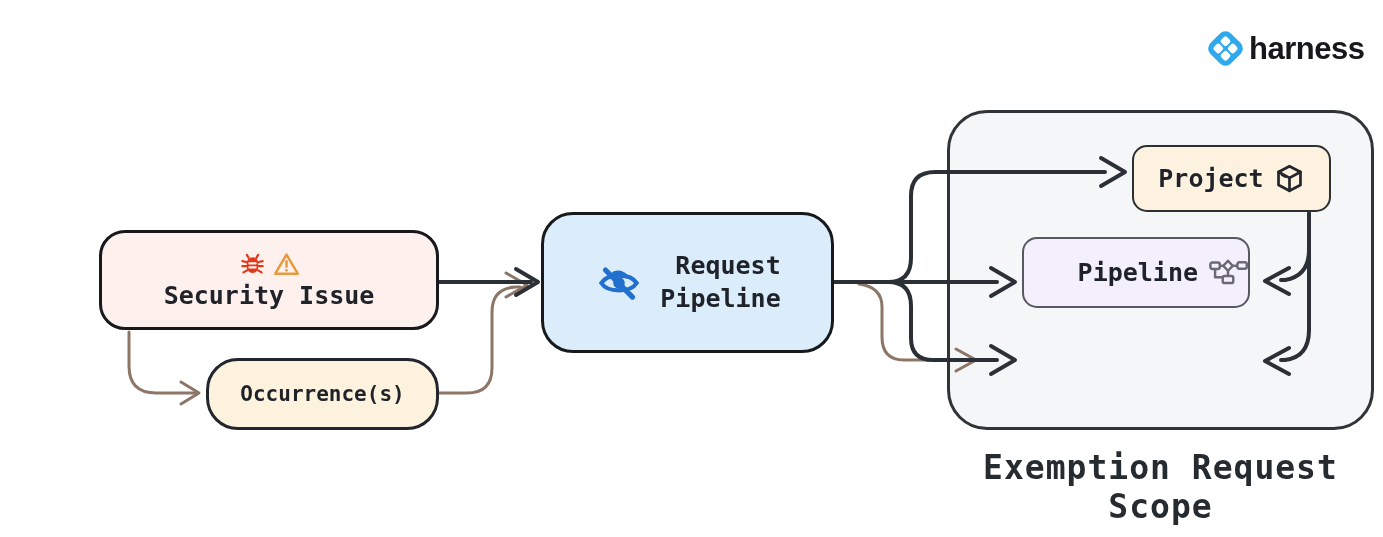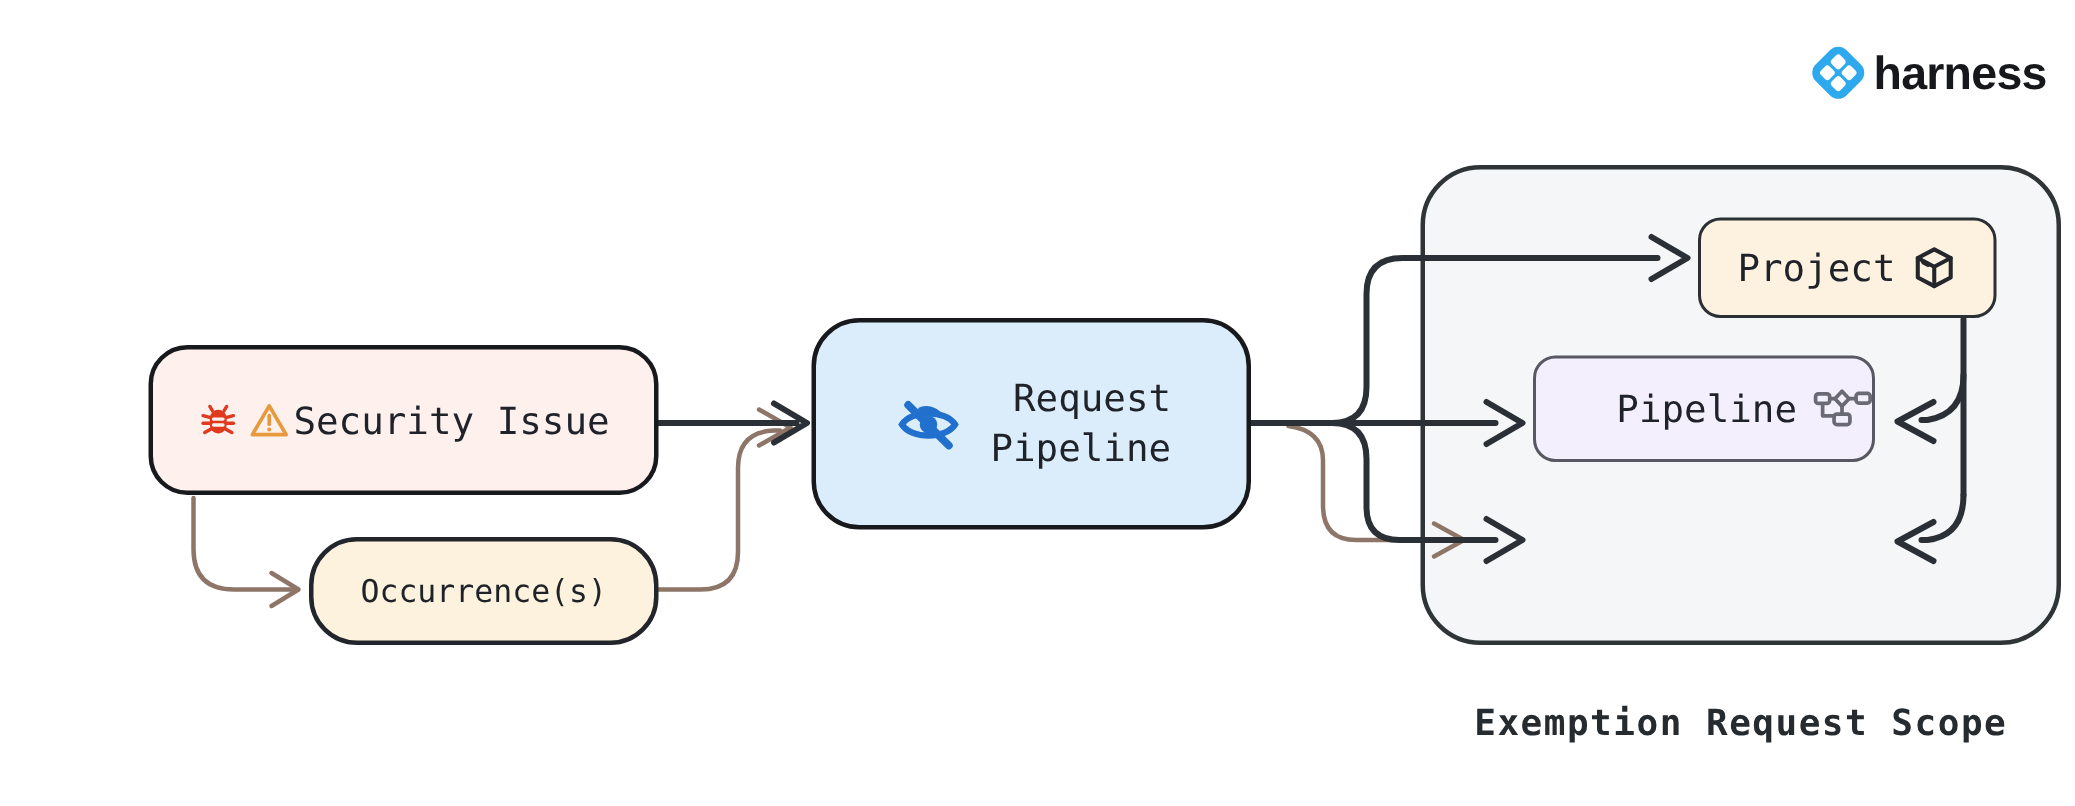--- a/index.html
+++ b/index.html
@@ -7,25 +7,25 @@
     position:relative;width:1383px;height:537px;background:#ffffff;overflow:hidden;
     font-family:"DejaVu Sans Mono","Liberation Mono",monospace;color:var(--text,#1f2329);margin-left:39px;
   }
   .edges{position:absolute;left:0;top:0;width:1383px;height:537px;pointer-events:none;}
   .edges path{fill:none;stroke-linecap:round;stroke-linejoin:round;}
   .edge-dark{stroke:var(--dark-stroke,#2b3036);stroke-width:4px;}
   .edge-brown{stroke:var(--brown-stroke,#8d7668);stroke-width:3px;}
 
   .node{
     position:absolute;display:flex;align-items:center;justify-content:center;
-    box-sizing:border-box;font-weight:normal;
+    box-sizing:border-box;font-weight:bold;
   }
   .node-security{
     left:60px;top:230px;width:340px;height:100px;border:3px solid #17191d;border-radius:26px;
-    background:var(--security-fill,#fdf0ed);gap:3px;font-size:25px;
+    background:var(--security-fill,#fdf0ed);flex-direction:column;gap:3px;font-size:25px;
   }
   .icon-row{display:flex;align-items:center;gap:7px;}
   .node-occurrence{
     left:167px;top:358px;width:233px;height:72px;border:3px solid #22252b;border-radius:32px;
     background:var(--occurrence-fill,#fcf2dd);font-size:21px;
   }
   .node-request{
     left:502px;top:212px;width:293px;height:141px;border:3px solid #17191d;border-radius:32px;
     background:var(--request-fill,#dbecfa);gap:16px;font-size:25px;
   }
@@ -40,22 +40,22 @@
   }
   .node-pipeline{
     left:983px;top:237px;width:228px;height:71px;border:2.5px solid #585862;border-radius:15px;
     background:var(--pipeline-fill,#f3effc);gap:10px;font-size:25px;justify-content:flex-end;
   }
   .node-target{
     left:983px;top:325px;width:231px;height:72px;border:2.5px solid #4e6170;border-radius:15px;
     background:var(--target-fill,#e5f3fd);gap:14px;font-size:25px;
   }
   .scope-caption{
-    position:absolute;left:908px;top:468px;width:427px;text-align:center;
-    font-size:24px;font-weight:bold;color:#262b30;letter-spacing:1px;
+    position:absolute;left:908px;top:448px;width:427px;text-align:center;
+    font-size:33px;font-weight:bold;color:#262b30;letter-spacing:1px;
   }
   .logo{
     position:absolute;left:1166px;top:28px;display:flex;align-items:center;gap:3px;
   }
   .logo-text{
     font-family:"Liberation Sans","DejaVu Sans",sans-serif;font-weight:700;font-size:31px;
     color:#17181b;letter-spacing:-0.5px;
   }
 </style>
 </head>

